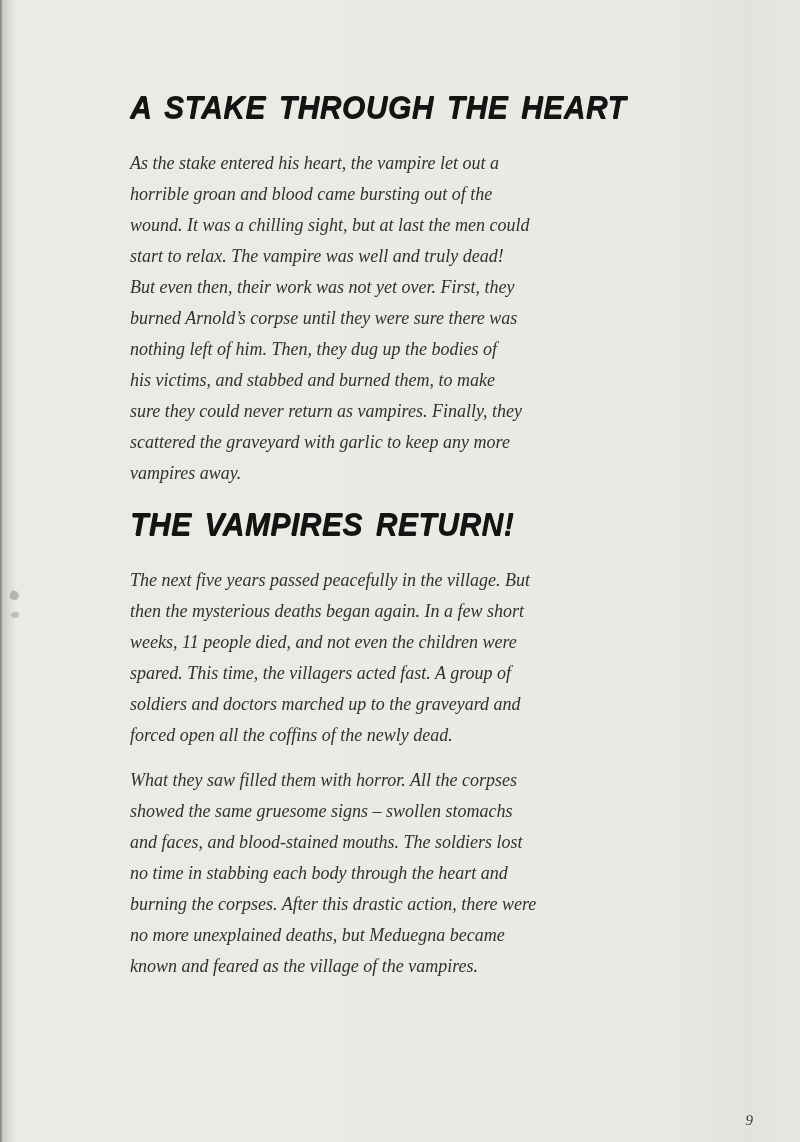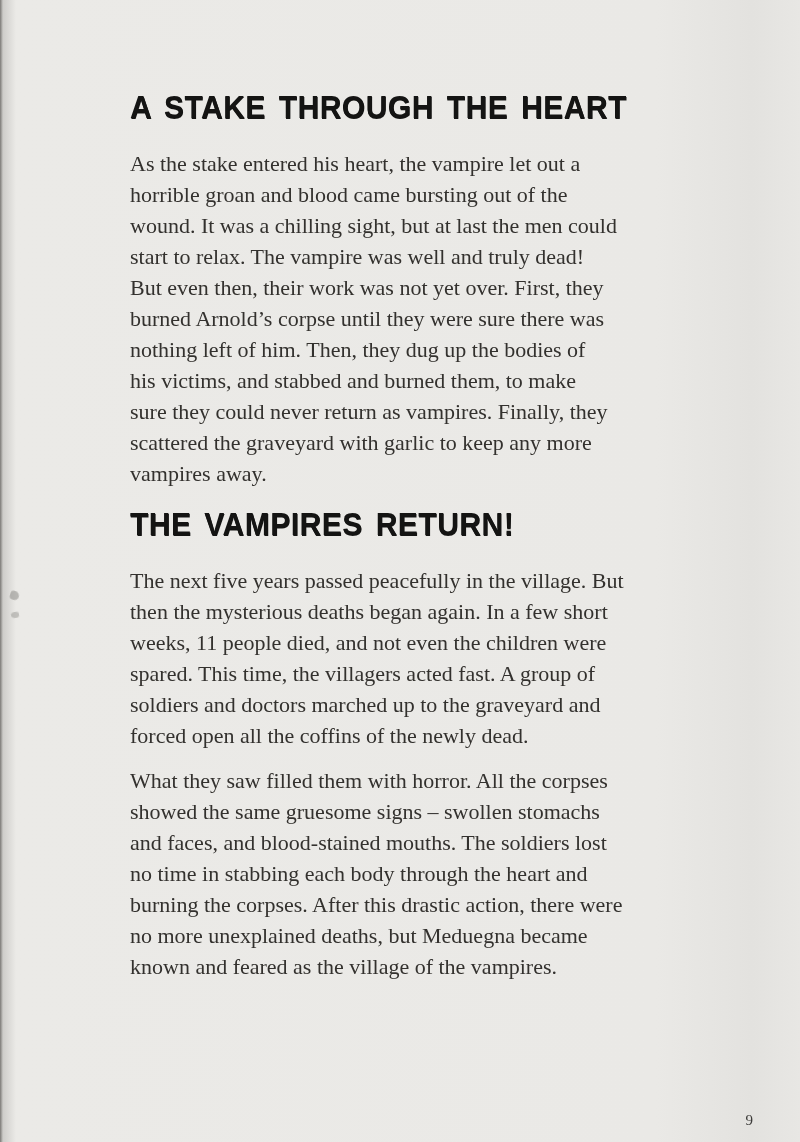--- a/index.html
+++ b/index.html
@@ -15,20 +15,21 @@
   .page {
     position: relative;
     width: 800px;
     height: 1142px;
     background:
       
       linear-gradient(90deg, rgba(110,108,105,0.9) 0px, rgba(170,169,166,0.45) 3px, rgba(234,233,230,0) 16px),
       
       linear-gradient(90deg, #ebeae7 0%, #eae9e6 82%, #e3e2df 94%, #e8e7e4 100%),
       #eae9e6;
+    font-style: italic;
   }
   .content {
     position: absolute;
     left: 130px;
     top: 92px;
     width: 572px;
   }
   .heading {
     margin: 20px 0 26px 0;
     font-family: "Liberation Sans", sans-serif;
@@ -40,21 +41,21 @@
     color: #141413;
     transform: scaleY(1.06);
     transform-origin: left top;
     text-shadow: 0.4px 0.4px 0 #141413;
   }
   .section:first-child .heading {
     margin-top: 0;
   }
   .body-par {
     margin: 0 0 14px 0;
-    font-size: 22px;
+    font-size: 18px;
     line-height: 31px;
     color: #33312e;
     white-space: pre-line;
   }
   .page-number {
     position: absolute;
     right: 47px;
     bottom: 13px;
     font-size: 15px;
     color: #3c3b39;

